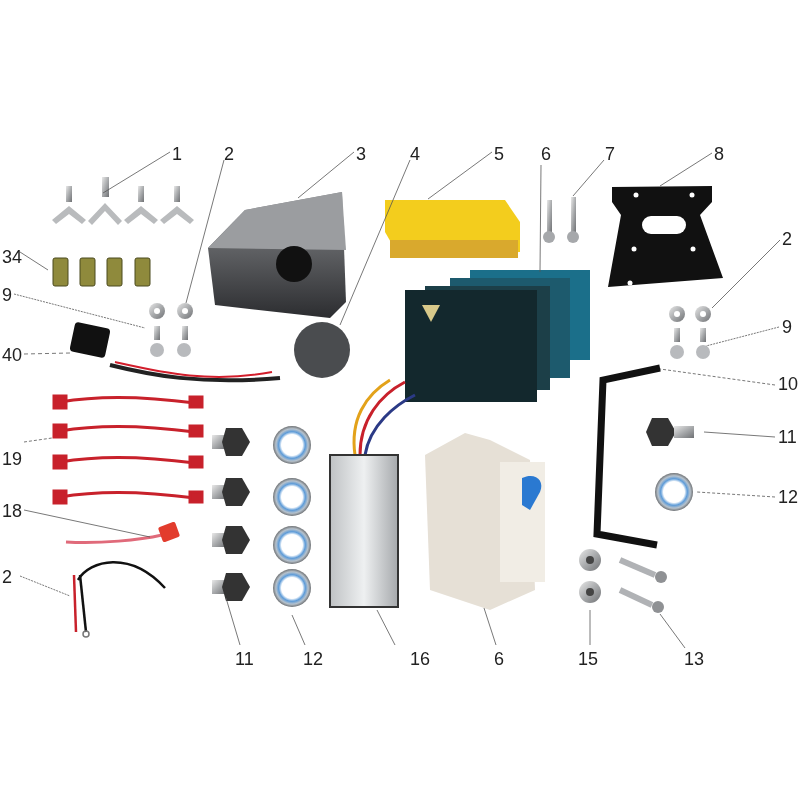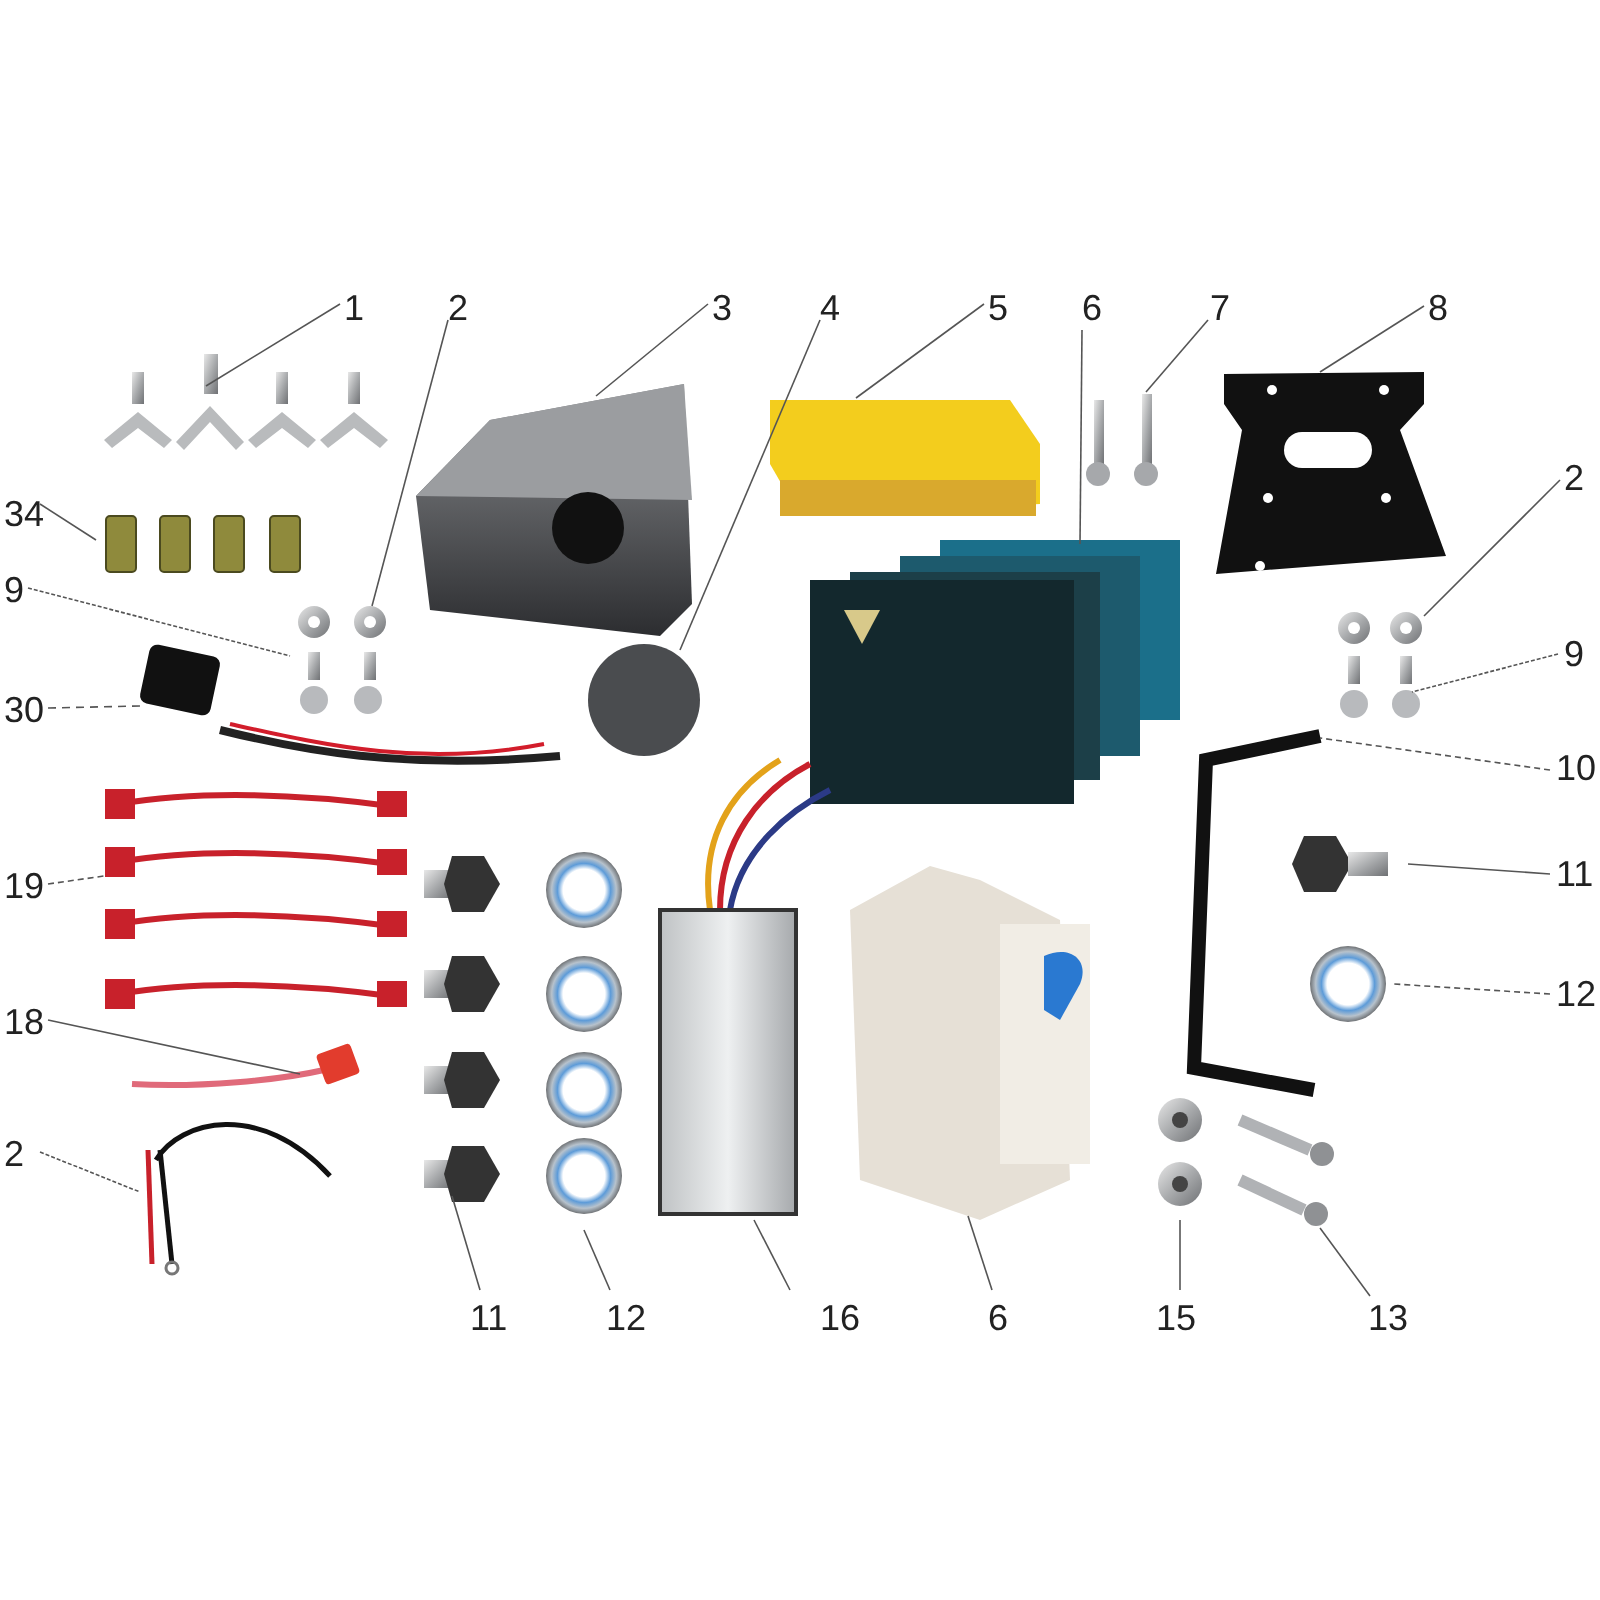--- a/index.html
+++ b/index.html
@@ -262,17 +262,17 @@
   <span class="lbl" style="left:778px;top:428px">11</span>
   <span class="lbl" style="left:778px;top:488px">12</span>
   <span class="lbl" style="left:684px;top:650px">13</span>
   <span class="lbl" style="left:578px;top:650px">15</span>
   <span class="lbl" style="left:494px;top:650px">6</span>
   <span class="lbl" style="left:410px;top:650px">16</span>
   <span class="lbl" style="left:303px;top:650px">12</span>
   <span class="lbl" style="left:235px;top:650px">11</span>
   <span class="lbl" style="left:2px;top:568px">2</span>
   <span class="lbl" style="left:2px;top:502px">18</span>
-  <span class="lbl" style="left:2px;top:434px">19</span>
-  <span class="lbl" style="left:2px;top:346px">30</span>
+  <span class="lbl" style="left:2px;top:450px">19</span>
+  <span class="lbl" style="left:2px;top:346px">40</span>
   <span class="lbl" style="left:2px;top:286px">9</span>
   <span class="lbl" style="left:2px;top:248px">34</span>
 </div>
 
 </body></html>

